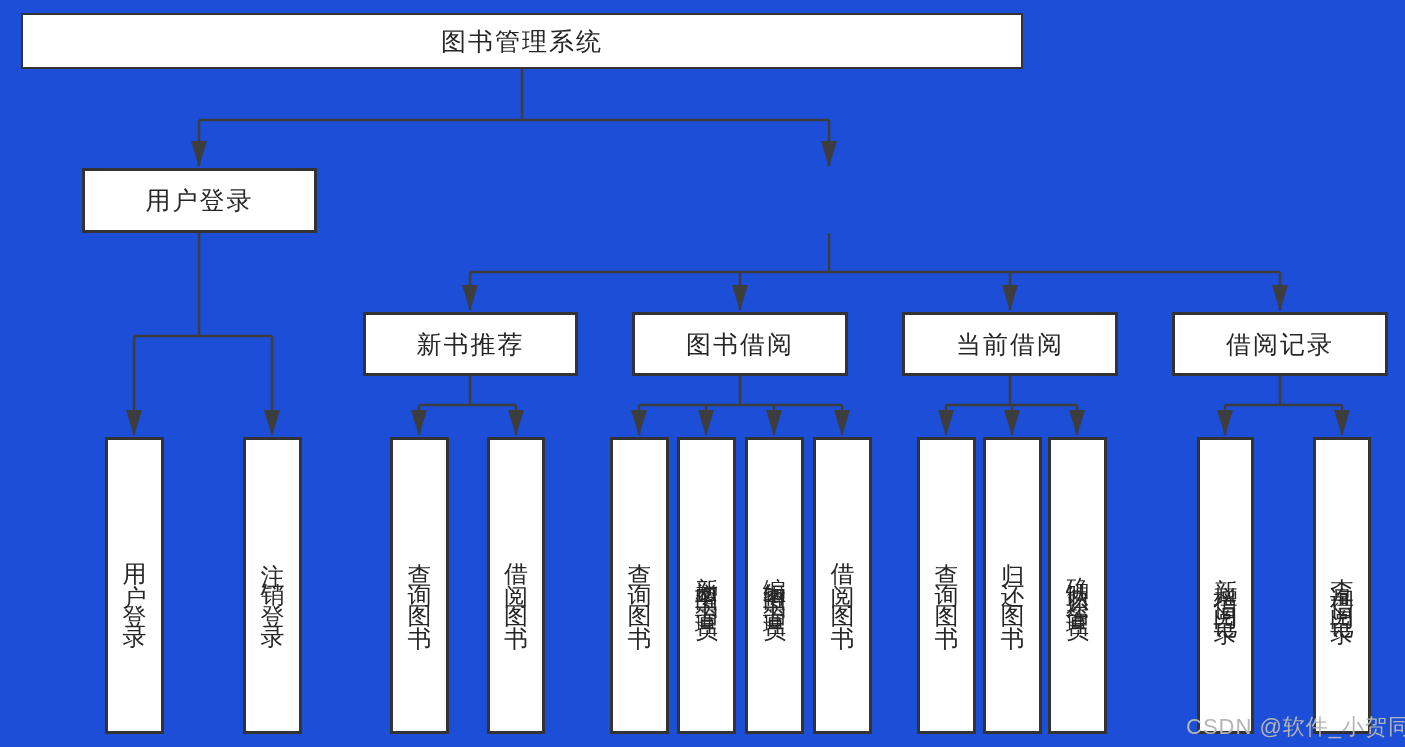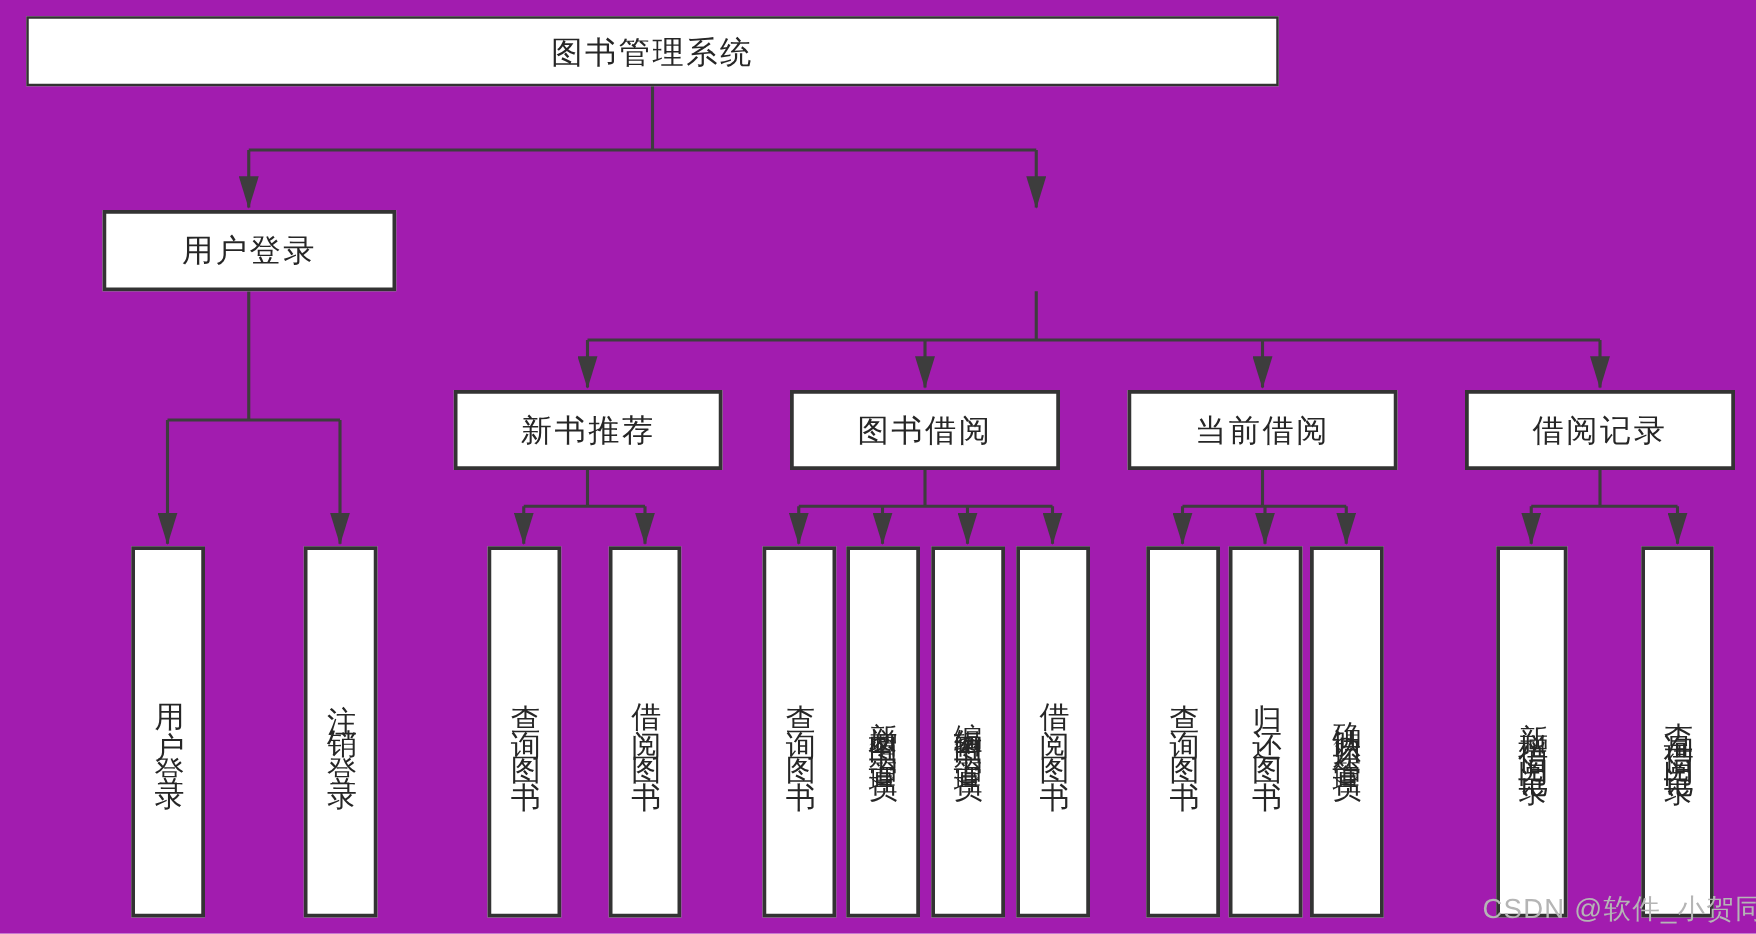--- a/index.html
+++ b/index.html
@@ -5,21 +5,21 @@
   html, body {
     margin: 0;
     padding: 0;
     background: #ffffff;
     font-family: "Liberation Sans", sans-serif;
   }
   #stage {
     position: relative;
     width: 1405px;
     height: 747px;
-    background: #a21caf;
+    background: #1d4ed8;
     overflow: hidden;
   }
   #wires {
     position: absolute;
     left: 0; top: 0;
     width: 1405px; height: 747px;
   }
   .node {
     position: absolute;
     box-sizing: border-box;

